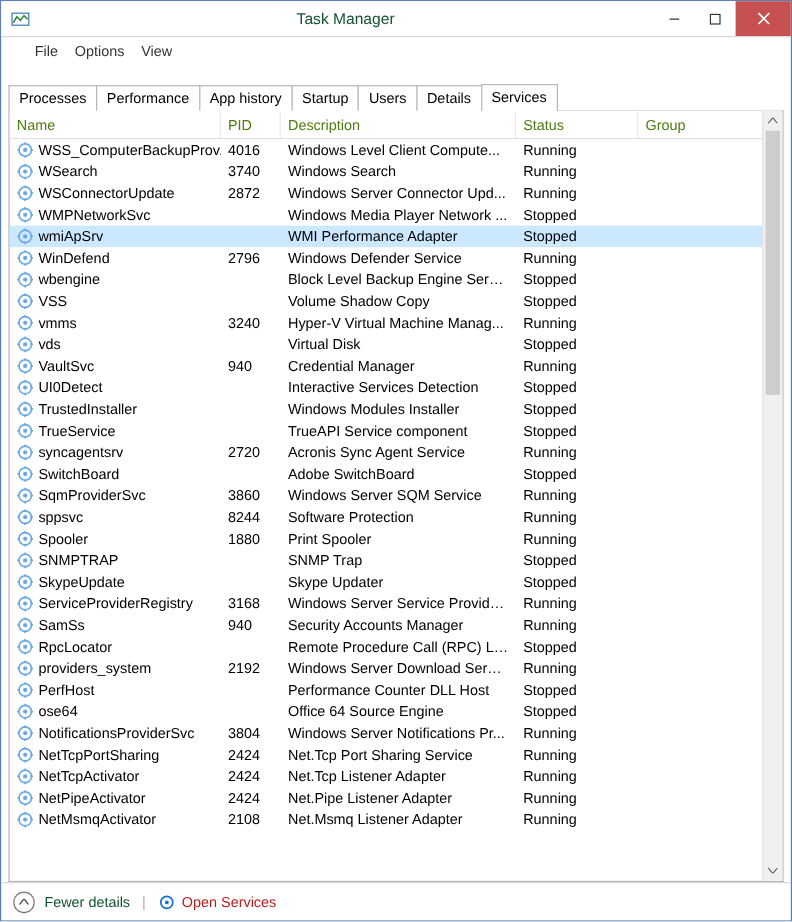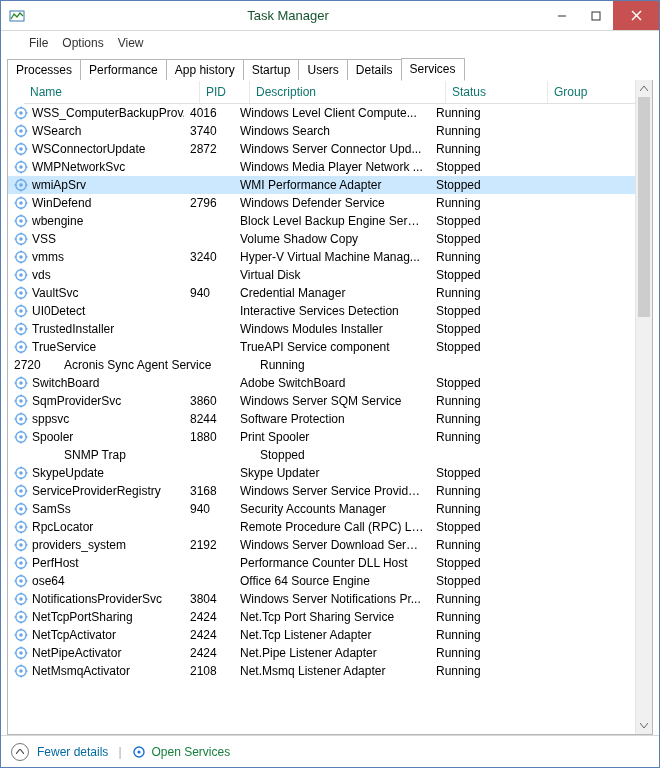--- a/index.html
+++ b/index.html
@@ -10,51 +10,51 @@
   .titlebar .app-icon { width:16px; height:16px; margin:0 6px 0 8px; display:inline-flex; }
   .titlebar .title { flex:1; text-align:center; font-size:13px; color:#14532d; }
   .winbtns { display:flex; height:100%; }
   .winbtn { width:34px; display:flex; align-items:center; justify-content:center; background:#fff; }
   .winbtn.close { width:46px; background:#c75050; color:#fff; }
   .winbtn svg { display:block; }
   
   .menubar { display:flex; gap:2px; padding:3px 22px; font-size:12px; color:#333; }
   .menuitem { padding:2px 6px; }
   
-  .tabbar { display:flex; align-items:flex-end; padding:0 6px; margin-top:2px; }
+  .tabbar { display:flex; align-items:flex-end; padding:0 6px; margin-top:14px; }
   .tab { border:1px solid #b7b7b7; border-bottom:none; padding:3px 8px 4px; background:#fff; font-size:12px; margin-right:-1px; position:relative; top:1px; }
   .tab.active { background:#fff; border-bottom:1px solid #fff; z-index:3; }
   .tabrest { flex:1; border-bottom:1px solid #b7b7b7; position:relative; top:1px; height:1px; align-self:flex-end; }
   .tabcontainer-border { border:1px solid #b7b7b7; border-top:none; margin:0 6px; flex:1; display:flex; flex-direction:column; min-height:0; }
   
   .tablewrap { flex:1; display:flex; min-height:0; }
   .tablecol { flex:1; overflow:hidden; position:relative; }
-  .header-row { display:flex; border-bottom:1px solid #e0e0e0; background:#fff; font-size:12px; color:#0f766e; height:24px; align-items:center;margin-left:16px; }
+  .header-row { display:flex; border-bottom:1px solid #e0e0e0; background:#fff; font-size:12px; color:#4d7c0f; height:24px; align-items:center; }
   .header-cell { padding:4px 6px; border-right:1px solid #e8e8e8; white-space:nowrap; overflow:hidden; text-overflow:ellipsis; display:flex; align-items:center; gap:4px; }
   .header-cell:last-child { border-right:none; }
   .body { overflow:hidden; }
   .row { display:flex; height:18px; align-items:center; font-size:12px; }
   .row.selected { background:#cce8ff; }
   .cell { padding:1px 6px; white-space:nowrap; overflow:hidden; text-overflow:ellipsis; }
   .c-name { width:176px; display:flex; align-items:center; gap:4px; }
   .c-pid  { width:50px; }
   .c-desc { width:196px; }
   .c-stat { width:102px; }
   .c-grp  { width:60px;gap:22px; }
   .svc-icon { width:14px; height:14px; flex:0 0 14px; display:inline-flex; }
   .scrollbar { width:17px; background:#f0f0f0; border-left:1px solid #e4e4e4; position:relative; }
   .scrollbtn { position:absolute; left:0; right:0; height:17px; display:flex; align-items:center; justify-content:center; }
   .scrollbtn.top { top:0; }
   .scrollbtn.bot { bottom:0; }
   .thumb { position:absolute; left:2px; right:2px; top:17px; height:220px; background:#cdcdcd; }
   
   .footer { border-top:1px solid #d8d8d8; height:32px; display:flex; align-items:center; padding:0 10px; gap:10px; font-size:12px; }
   .footer .sep { color:#aaa; }
-  .link { color:#15803d; display:flex; align-items:center; gap:6px; }
-  .fewer { display:flex; align-items:center; gap:8px; color:#0369a1; }
+  .link { color:#b91c1c; display:flex; align-items:center; gap:6px; }
+  .fewer { display:flex; align-items:center; gap:8px; color:#14532d; }
   .circle { width:18px; height:18px; border:1px solid #777; border-radius:50%; display:flex; align-items:center; justify-content:center; }
 </style>
 </head>
 <body>
 
 <div class="window">
 
   <div class="titlebar">
     <span class="app-icon">
       <svg viewBox="0 0 16 16">
@@ -404,20 +404,35 @@
                   </svg>
                 </span>
                 <span>TrueService</span>
               </div>
               <div class="cell c-pid"></div>
               <div class="cell c-desc">TrueAPI Service component</div>
               <div class="cell c-stat">Stopped</div>
               <div class="cell c-grp"></div>
             </div>
             <div class="row">
+              <div class="cell c-name">
+                <span class="svc-icon">
+                  <svg viewBox="0 0 14 14">
+                    <circle cx="7" cy="7" r="5.2" fill="none" stroke="#6aa9e9" stroke-width="1.4"></circle>
+                    <circle cx="7" cy="7" r="1.8" fill="#6aa9e9"></circle>
+                    <g stroke="#6aa9e9" stroke-width="1.4">
+                      <line x1="7" y1="0.5" x2="7" y2="2.5"></line>
+                      <line x1="7" y1="11.5" x2="7" y2="13.5"></line>
+                      <line x1="0.5" y1="7" x2="2.5" y2="7"></line>
+                      <line x1="11.5" y1="7" x2="13.5" y2="7"></line>
+                    </g>
+                  </svg>
+                </span>
+                <span>syncagentsrv</span>
+              </div>
               <div class="cell c-pid">2720</div>
               <div class="cell c-desc">Acronis Sync Agent Service</div>
               <div class="cell c-stat">Running</div>
               <div class="cell c-grp"></div>
             </div>
             <div class="row">
               <div class="cell c-name">
                 <span class="svc-icon">
                   <svg viewBox="0 0 14 14">
                     <circle cx="7" cy="7" r="5.2" fill="none" stroke="#6aa9e9" stroke-width="1.4"></circle>
@@ -494,20 +509,35 @@
                   </svg>
                 </span>
                 <span>Spooler</span>
               </div>
               <div class="cell c-pid">1880</div>
               <div class="cell c-desc">Print Spooler</div>
               <div class="cell c-stat">Running</div>
               <div class="cell c-grp"></div>
             </div>
             <div class="row">
+              <div class="cell c-name">
+                <span class="svc-icon">
+                  <svg viewBox="0 0 14 14">
+                    <circle cx="7" cy="7" r="5.2" fill="none" stroke="#6aa9e9" stroke-width="1.4"></circle>
+                    <circle cx="7" cy="7" r="1.8" fill="#6aa9e9"></circle>
+                    <g stroke="#6aa9e9" stroke-width="1.4">
+                      <line x1="7" y1="0.5" x2="7" y2="2.5"></line>
+                      <line x1="7" y1="11.5" x2="7" y2="13.5"></line>
+                      <line x1="0.5" y1="7" x2="2.5" y2="7"></line>
+                      <line x1="11.5" y1="7" x2="13.5" y2="7"></line>
+                    </g>
+                  </svg>
+                </span>
+                <span>SNMPTRAP</span>
+              </div>
               <div class="cell c-pid"></div>
               <div class="cell c-desc">SNMP Trap</div>
               <div class="cell c-stat">Stopped</div>
               <div class="cell c-grp"></div>
             </div>
             <div class="row">
               <div class="cell c-name">
                 <span class="svc-icon">
                   <svg viewBox="0 0 14 14">
                     <circle cx="7" cy="7" r="5.2" fill="none" stroke="#6aa9e9" stroke-width="1.4"></circle>

